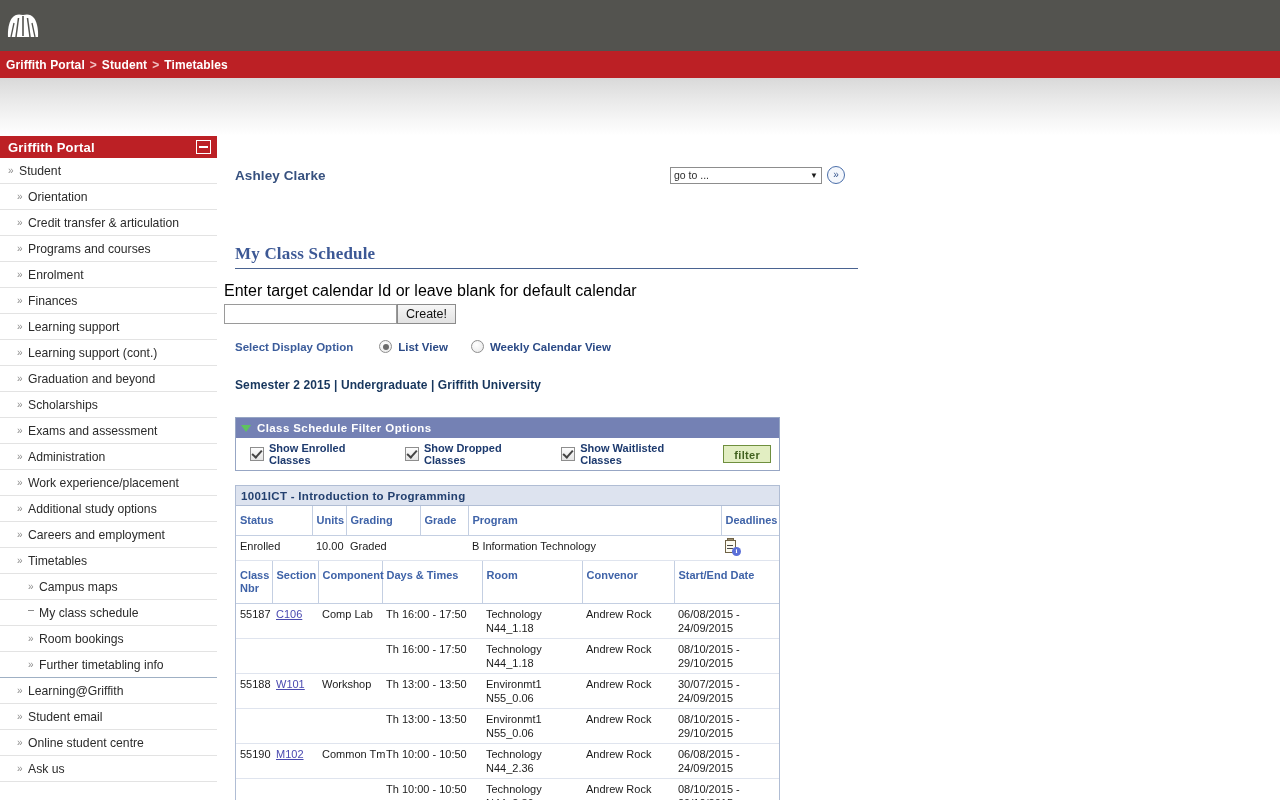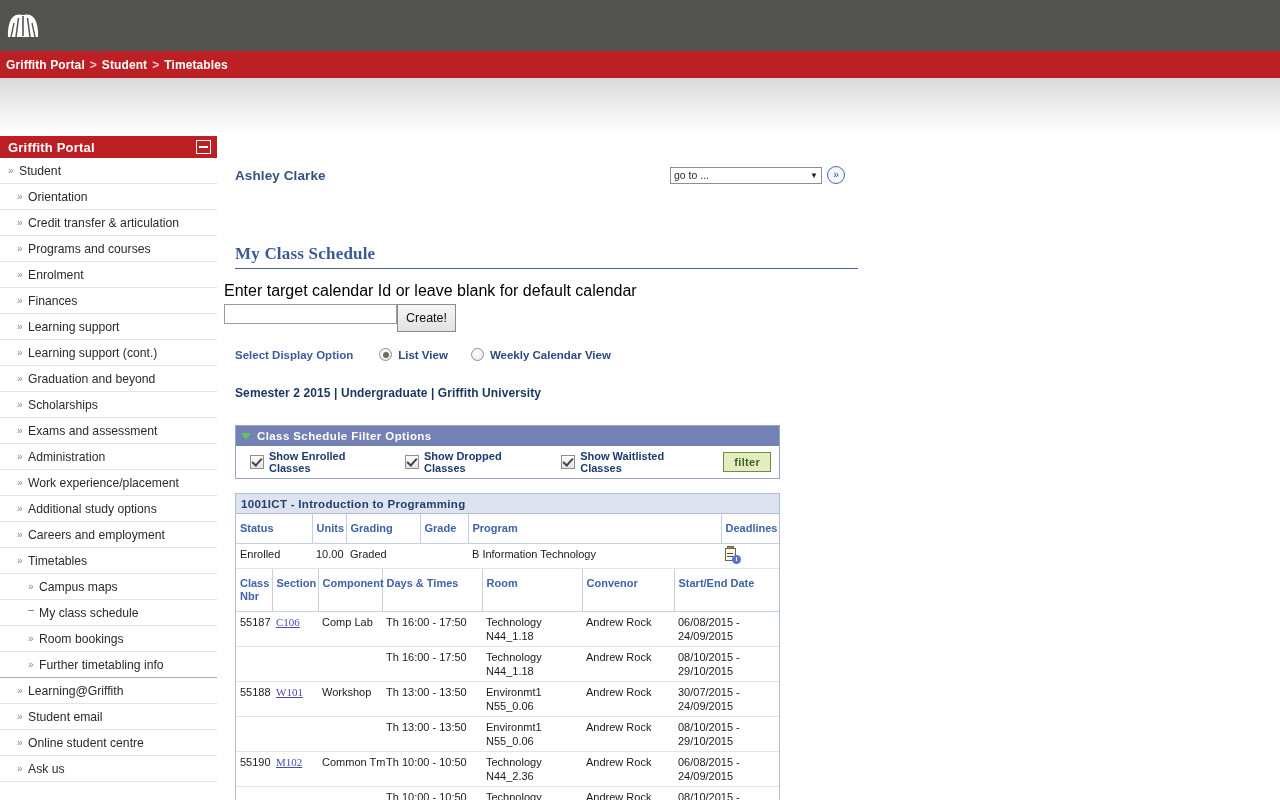--- a/index.html
+++ b/index.html
@@ -238,21 +238,21 @@
   #calendar-input {
     width: 173px;
     height: 20px;
     border: 1px solid #9a9a9a;
     box-sizing: border-box;
     font-size: 12px;
     padding: 0 2px;
     font-family: "Liberation Sans", sans-serif;
   }
   #create-btn {
-    height: 28px;
+    height: 20px;
     padding: 0 8px;
     border: 1px solid #8b8b8b;
     background: linear-gradient(to bottom, #f6f6f6, #e2e2e2);
     font-size: 12.5px;
     color: #101010;
     cursor: pointer;
     font-family: "Liberation Sans", sans-serif;
     box-sizing: border-box;
   }
 
@@ -329,21 +329,20 @@
     cursor: pointer;
   }
   #filter-panel-header .fp-title {
     color: #ffffff;
     font-size: 11.5px;
     font-weight: bold;
     letter-spacing: 0.4px;
   }
   #filter-panel-body {
     display: flex;
-    align-items: center;
     padding: 7px 0 7px 14px;
     box-sizing: border-box;
     height: 32px;
   }
   .chk-opt {
     display: flex;
     align-items: center;
     margin-right: 23px;
     cursor: pointer;
   }
@@ -468,21 +467,20 @@
     font-size: 7px;
     font-weight: bold;
     line-height: 9px;
     text-align: center;
     font-family: "Liberation Serif", serif;
   }
   .sec-link {
     color: #4a4ab0;
     text-decoration: underline;
     cursor: pointer;
-    font-family: Liberation Serif, serif;
   }
   .nowrap { white-space: nowrap; }
 </style>
 </head>
 <body>
 
 <div id="top-header">
   <div id="logo-wrap">
     <svg id="logo-mark" viewBox="0 0 34 28">
       <path d="M17 4 L17 26 L2 26 C2 26 1 14 6 7 C9 3 13 3 17 4 Z" fill="#ffffff"></path>

